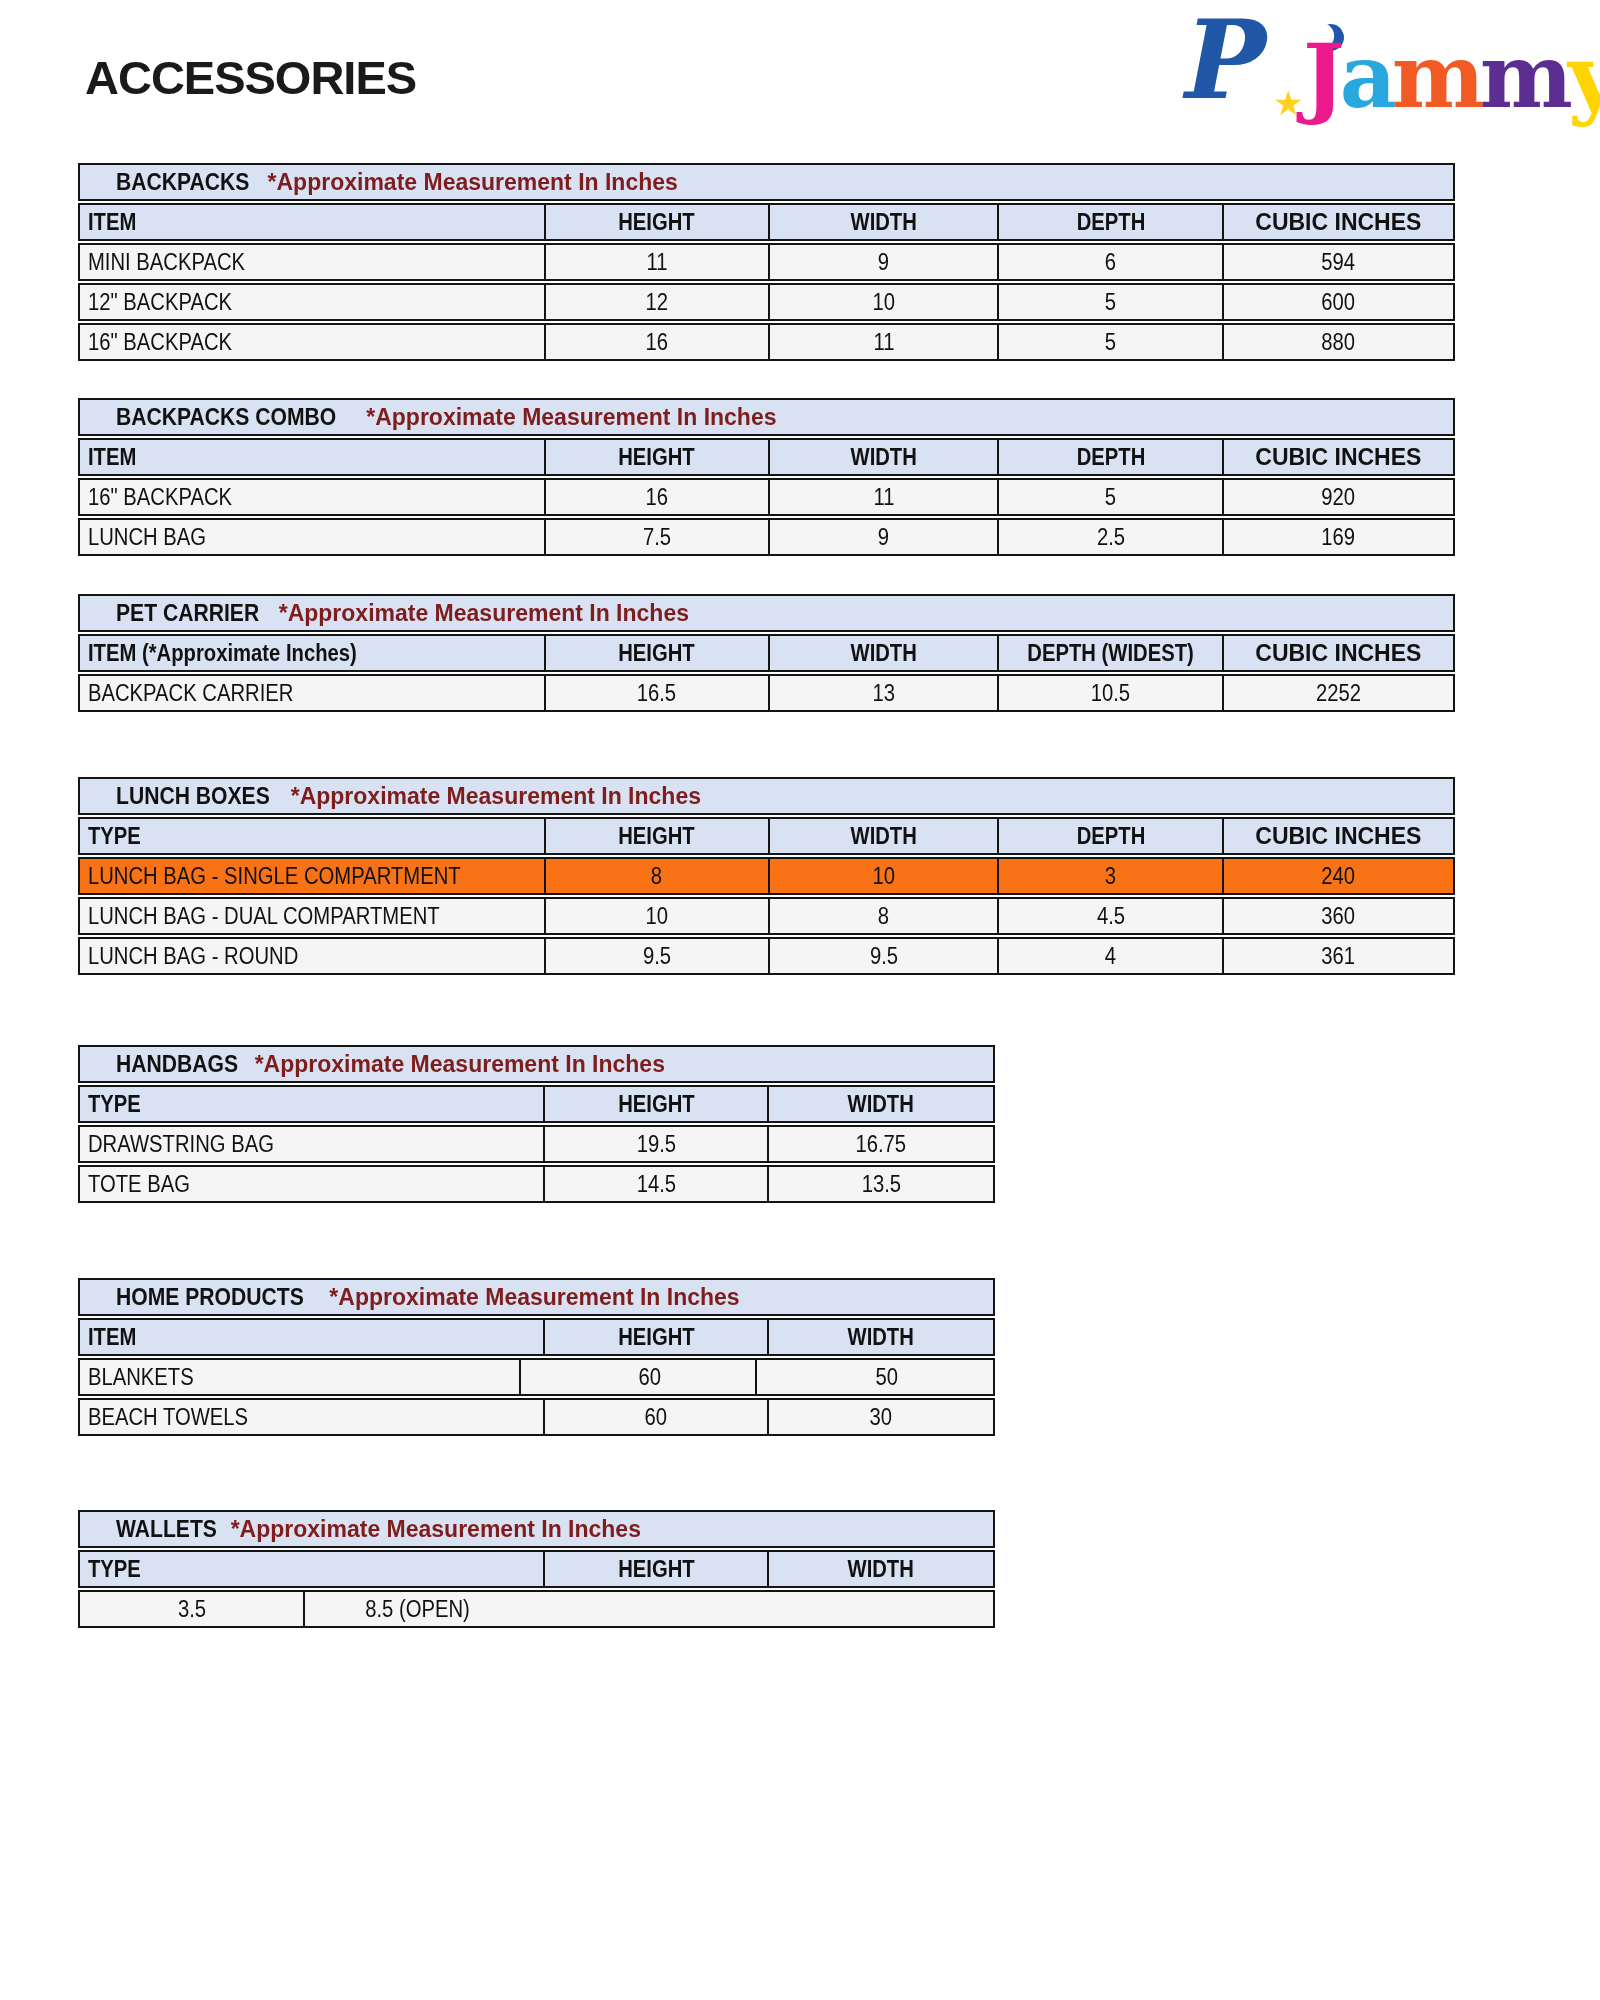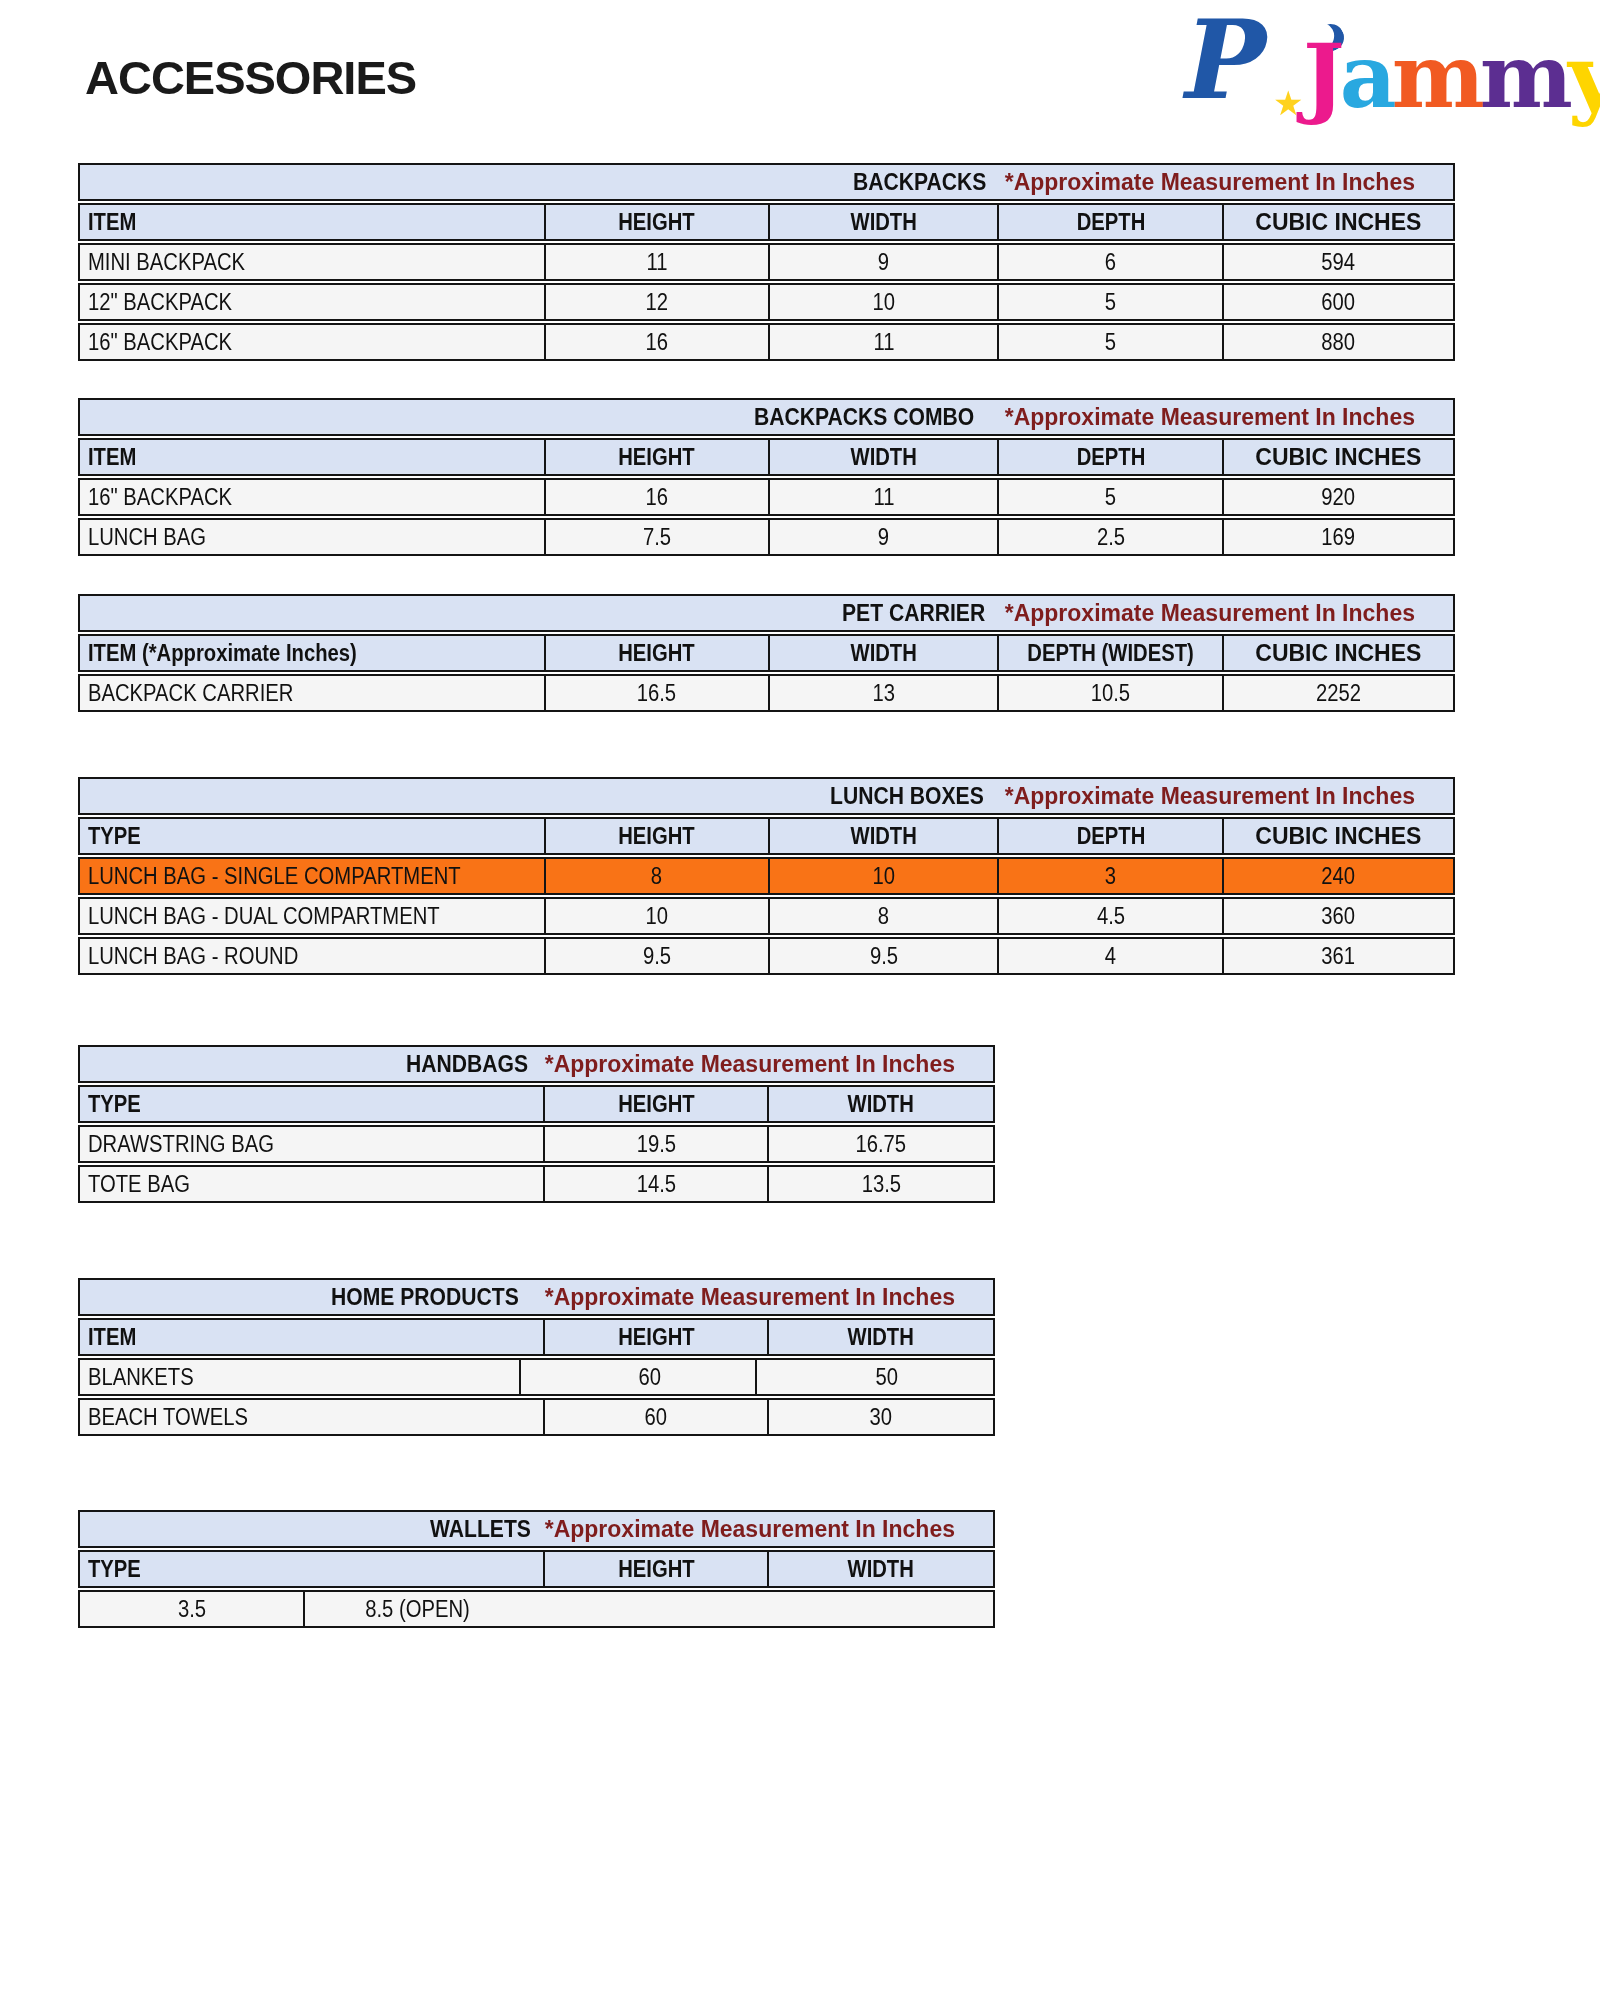--- a/index.html
+++ b/index.html
@@ -76,22 +76,23 @@
     box-sizing: border-box;
     height: 38px;
     border: 2px solid #141414;
     display: flex;
     align-items: stretch;
     margin-bottom: 2px;
     background: #f5f5f5;
   }
   .row.title-row, .row.hdr-row { background: #d9e2f3; }
   .title-row {
-    justify-content: flex-end;
+    justify-content: flex-start;
     align-items: center;
+    padding-left: 28px;
   }
   .sec-name {
     padding-left: 8px;
     font-weight: bold;
     font-size: 24px;
     color: #111;
   }
   .sec-note {
     padding-right: 38px;
     font-weight: bold;

